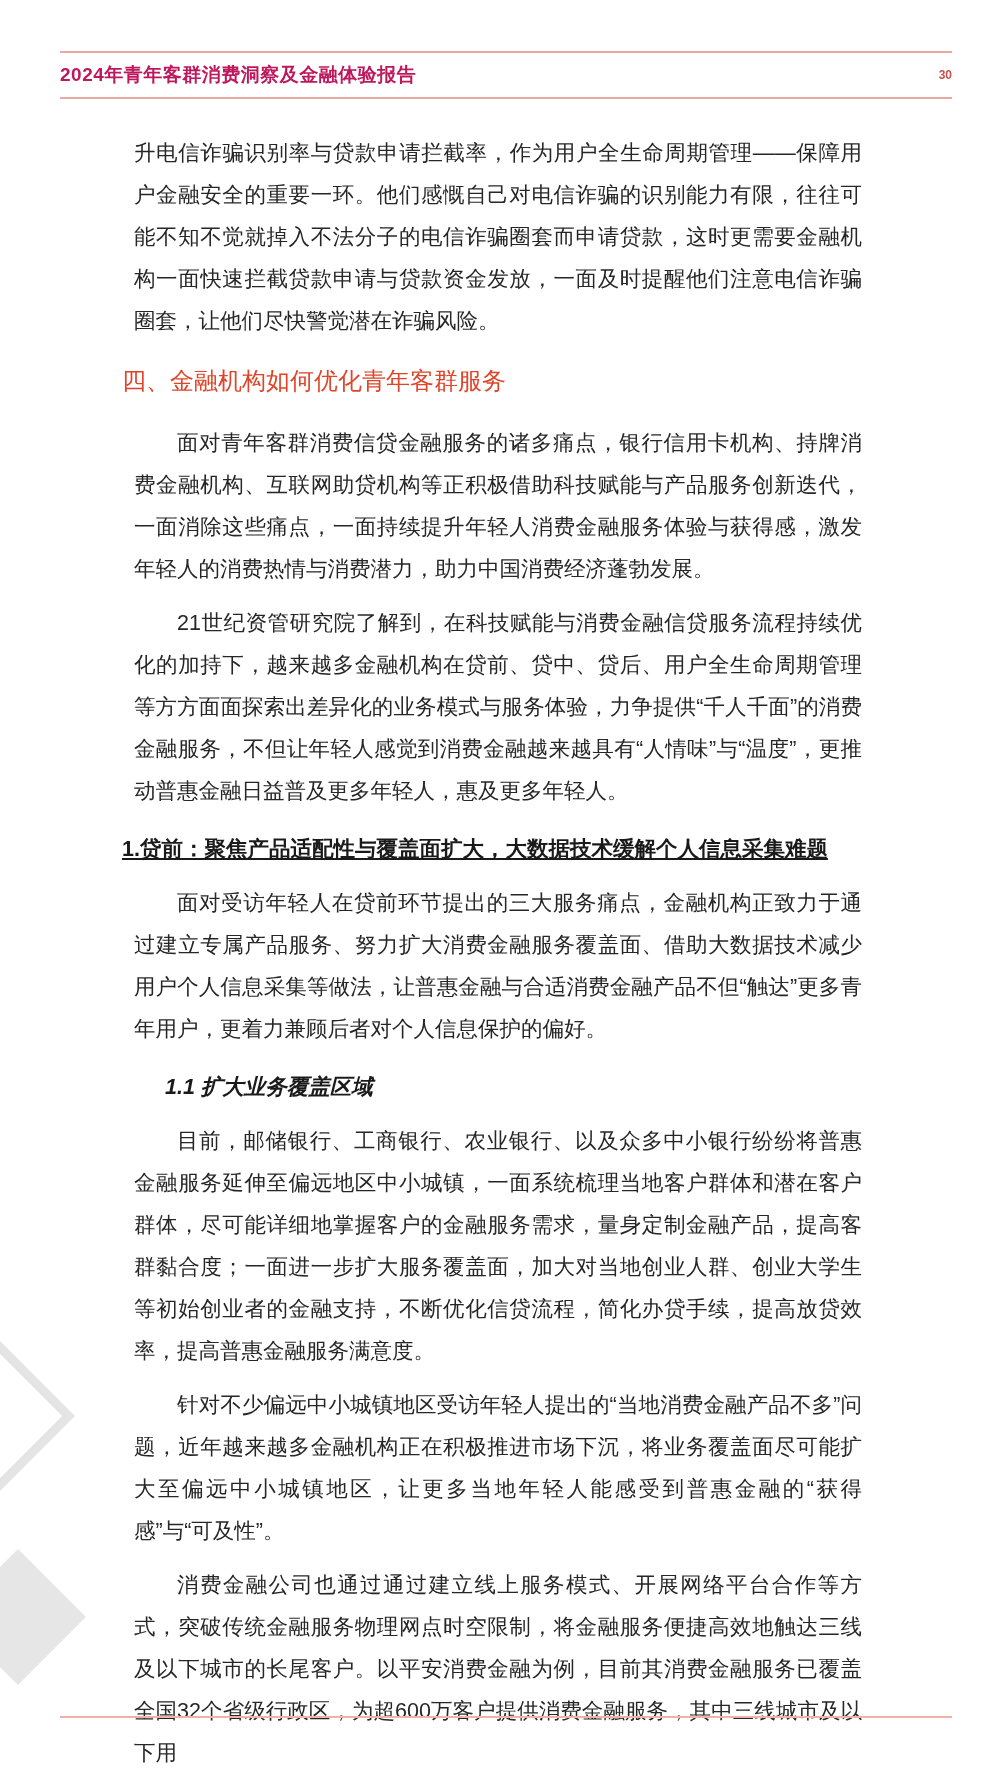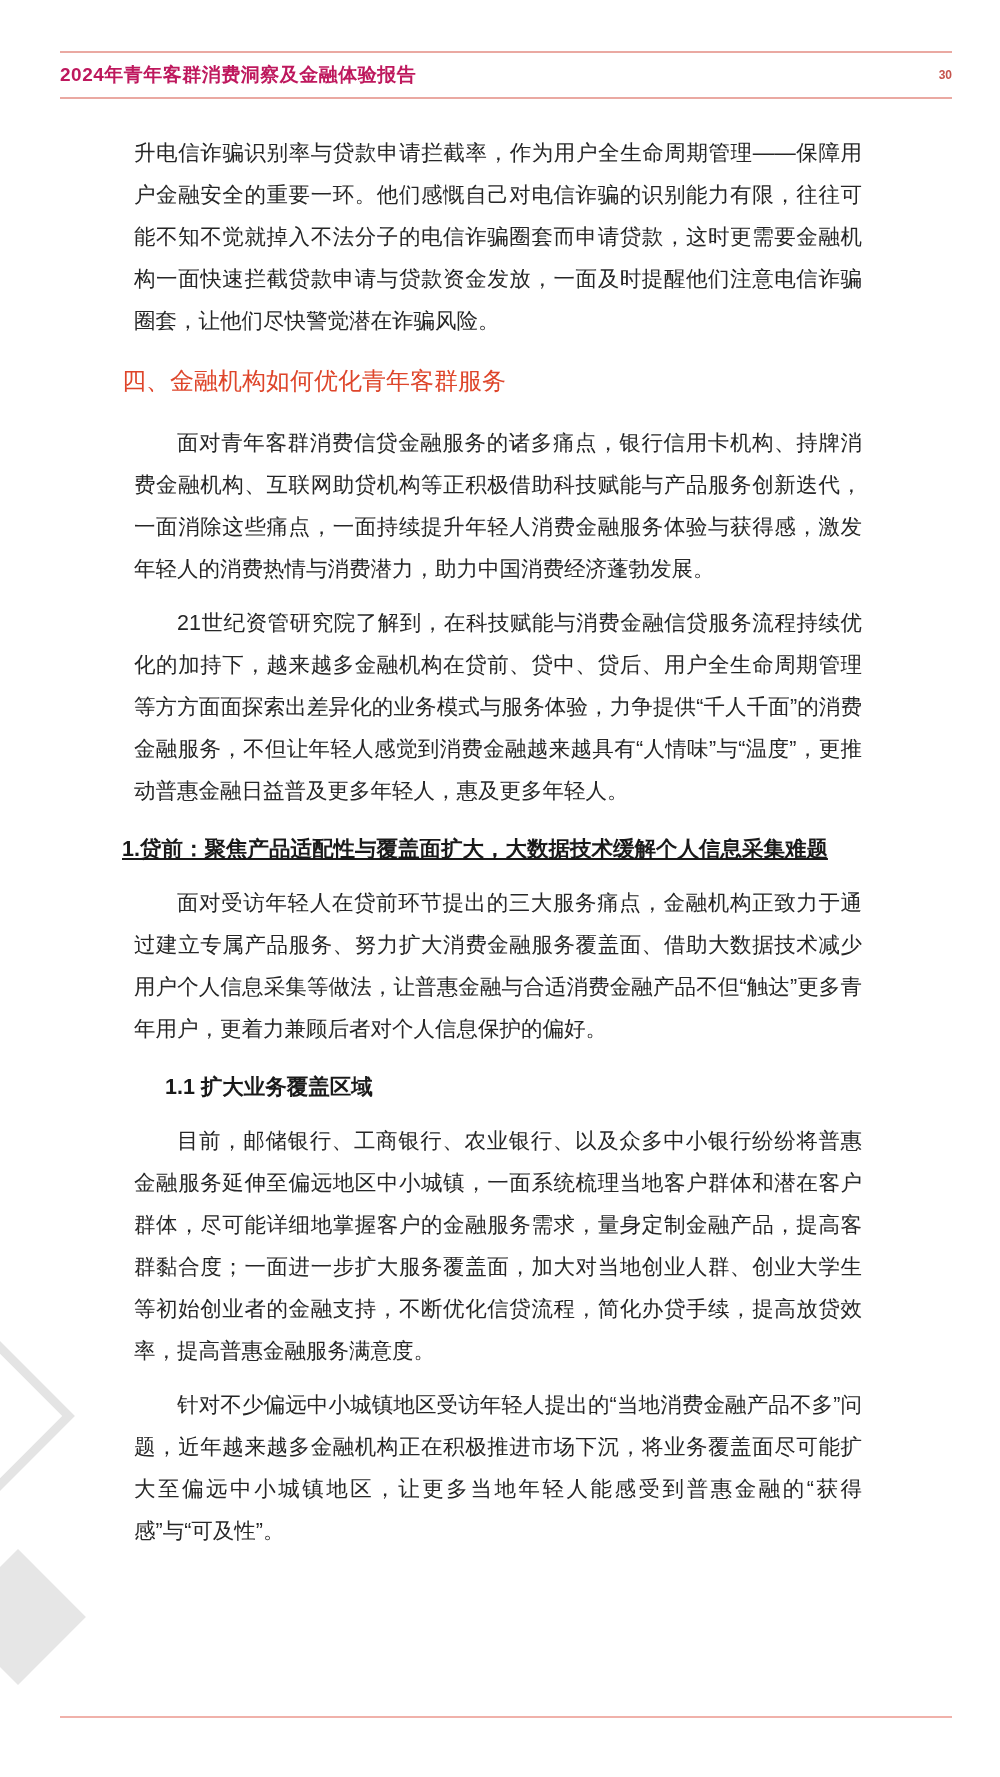--- a/index.html
+++ b/index.html
@@ -99,20 +99,21 @@
     text-decoration: underline;
   }
   h4.subsub-heading {
     font-size: 21.5px;
     line-height: 42px;
     font-weight: bold;
     color: #1a1a1a;
     margin: 16px 0 0 0;
     text-indent: 2em;
     text-align: left;
+    font-style: italic;
   }
 
   
   .footer-rule {
     position: absolute;
     left: 60px;
     right: 48px;
     top: 1716px;
     height: 2px;
     background: #f0b1aa;
@@ -144,17 +145,18 @@
     <p>21世纪资管研究院了解到，在科技赋能与消费金融信贷服务流程持续优化的加持下，越来越多金融机构在贷前、贷中、贷后、用户全生命周期管理等方方面面探索出差异化的业务模式与服务体验，力争提供“千人千面”的消费金融服务，不但让年轻人感觉到消费金融越来越具有“人情味”与“温度”，更推动普惠金融日益普及更多年轻人，惠及更多年轻人。</p>
 
     <h3 class="sub-heading">1.贷前：聚焦产品适配性与覆盖面扩大，大数据技术缓解个人信息采集难题</h3>
 
     <p>面对受访年轻人在贷前环节提出的三大服务痛点，金融机构正致力于通过建立专属产品服务、努力扩大消费金融服务覆盖面、借助大数据技术减少用户个人信息采集等做法，让普惠金融与合适消费金融产品不但“触达”更多青年用户，更着力兼顾后者对个人信息保护的偏好。</p>
 
     <h4 class="subsub-heading">1.1 扩大业务覆盖区域</h4>
 
     <p>目前，邮储银行、工商银行、农业银行、以及众多中小银行纷纷将普惠金融服务延伸至偏远地区中小城镇，一面系统梳理当地客户群体和潜在客户群体，尽可能详细地掌握客户的金融服务需求，量身定制金融产品，提高客群黏合度；一面进一步扩大服务覆盖面，加大对当地创业人群、创业大学生等初始创业者的金融支持，不断优化信贷流程，简化办贷手续，提高放贷效率，提高普惠金融服务满意度。</p>
     <p>针对不少偏远中小城镇地区受访年轻人提出的“当地消费金融产品不多”问题，近年越来越多金融机构正在积极推进市场下沉，将业务覆盖面尽可能扩大至偏远中小城镇地区，让更多当地年轻人能感受到普惠金融的“获得感”与“可及性”。</p>
+    <p>消费金融公司也通过通过建立线上服务模式、开展网络平台合作等方式，突破传统金融服务物理网点时空限制，将金融服务便捷高效地触达三线及以下城市的长尾客户。以平安消费金融为例，目前其消费金融服务已覆盖全国32个省级行政区，为超600万客户提供消费金融服务，其中三线城市及以下用</p>
   </div>
 
   <div class="footer-rule"></div>
 
 </div>
 
 </body></html>

